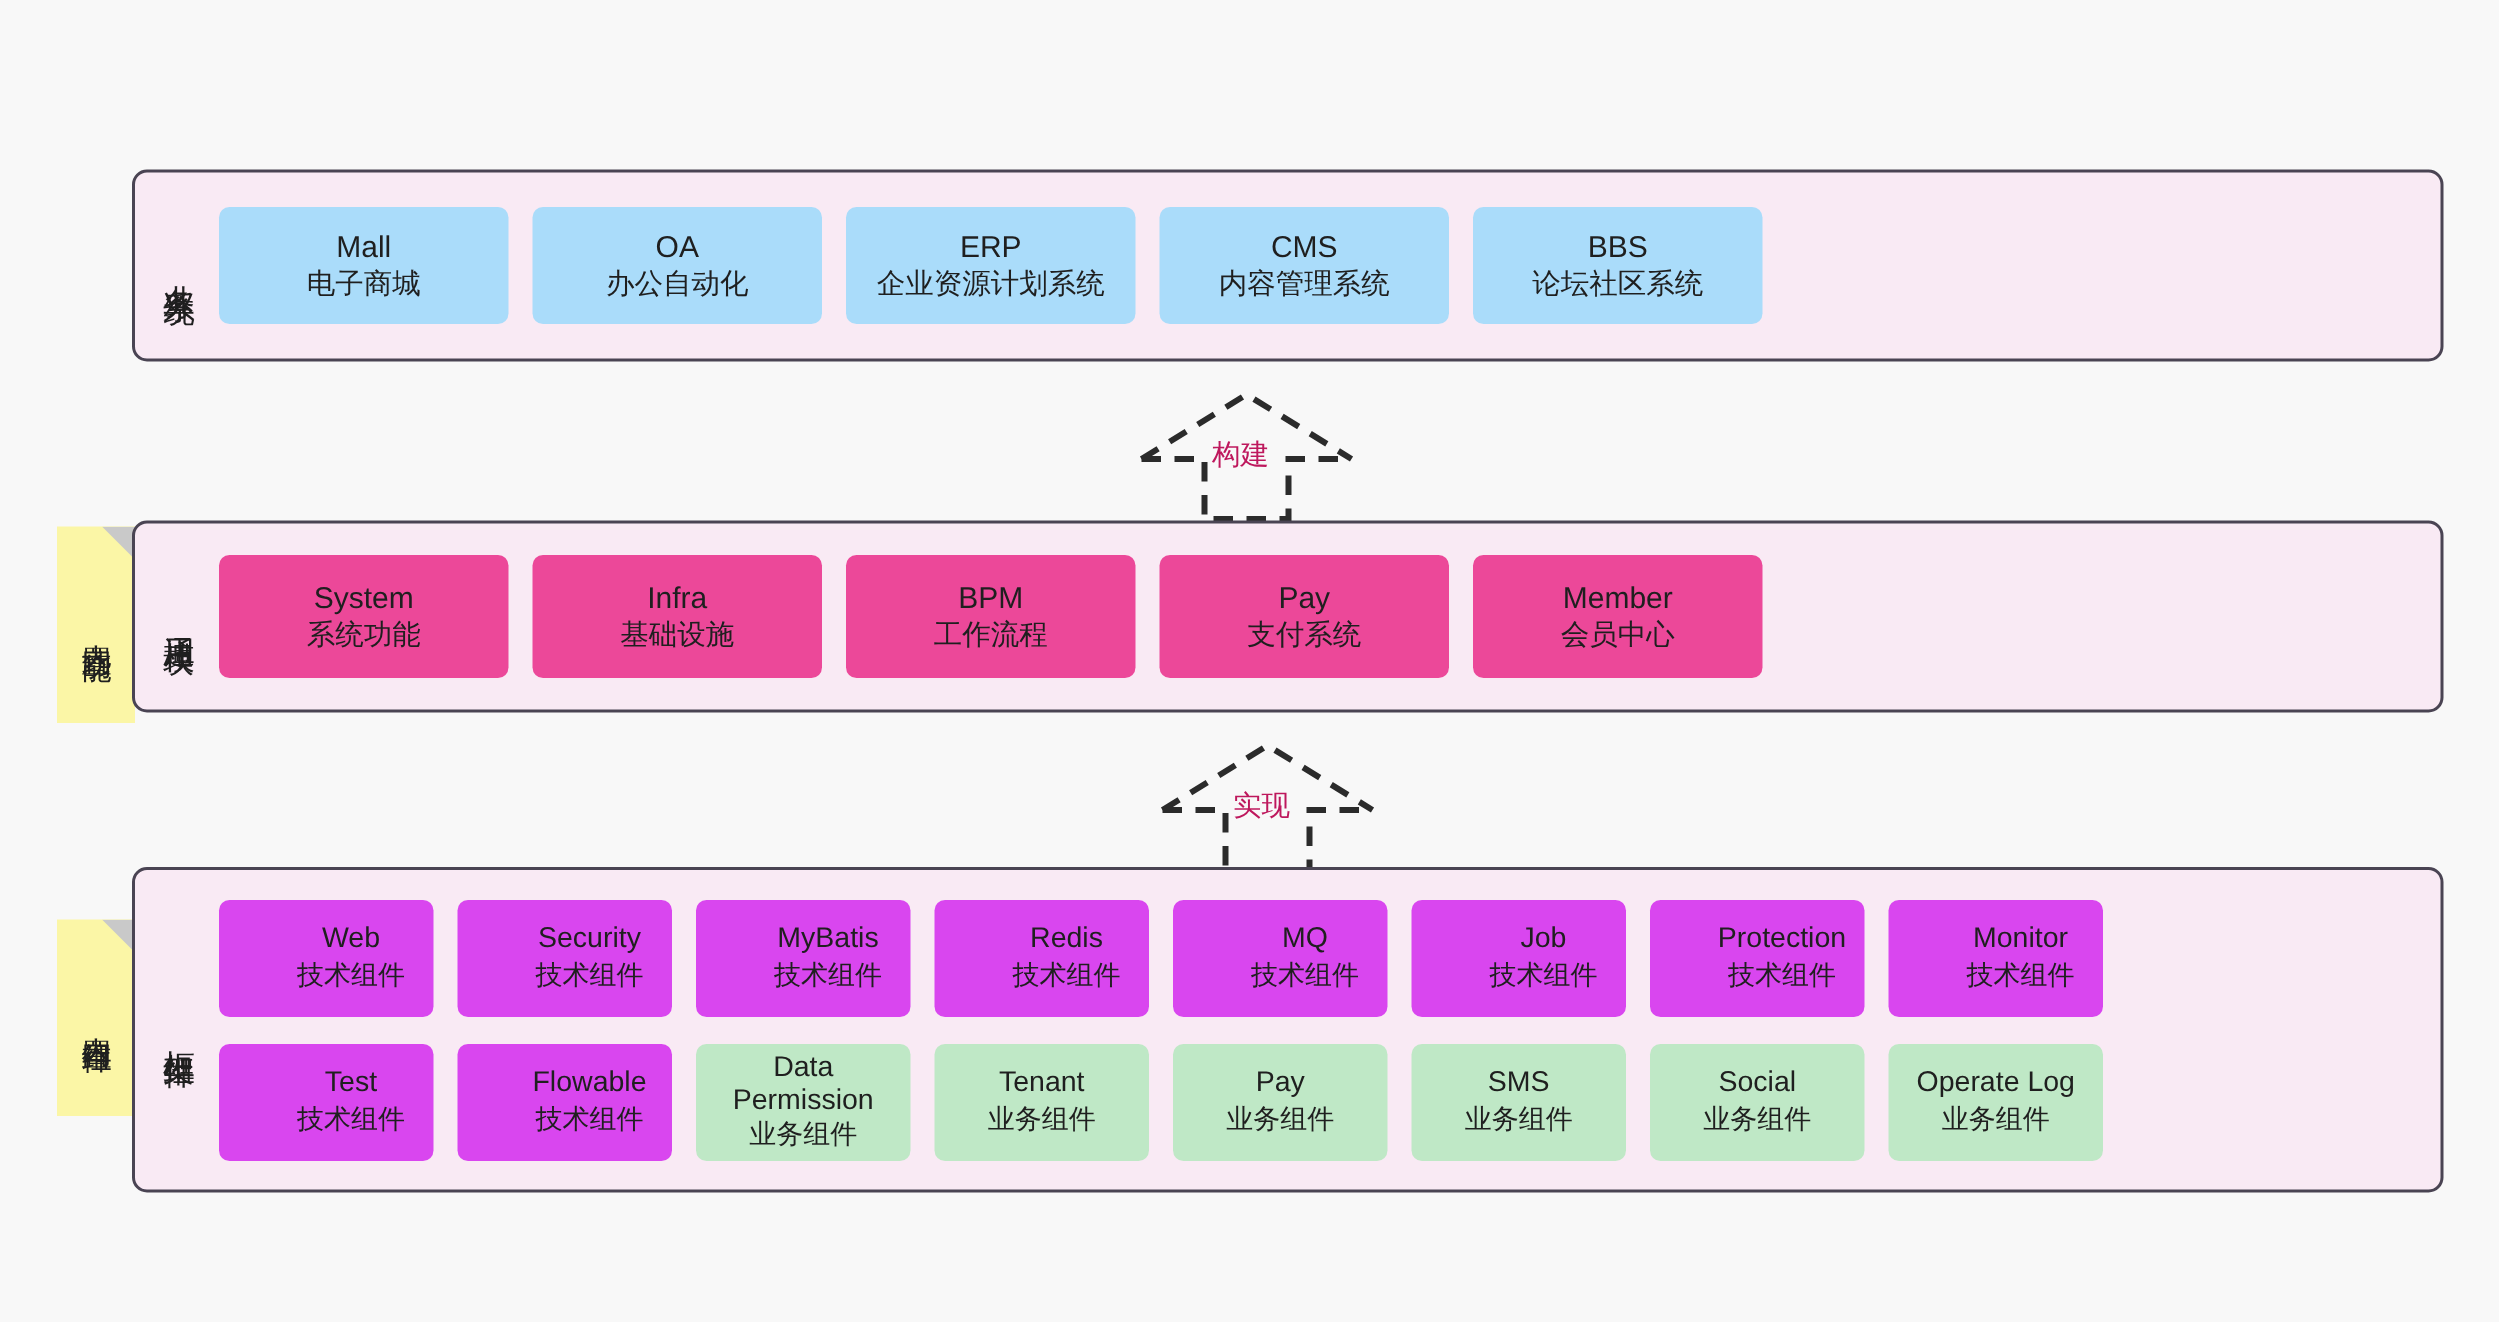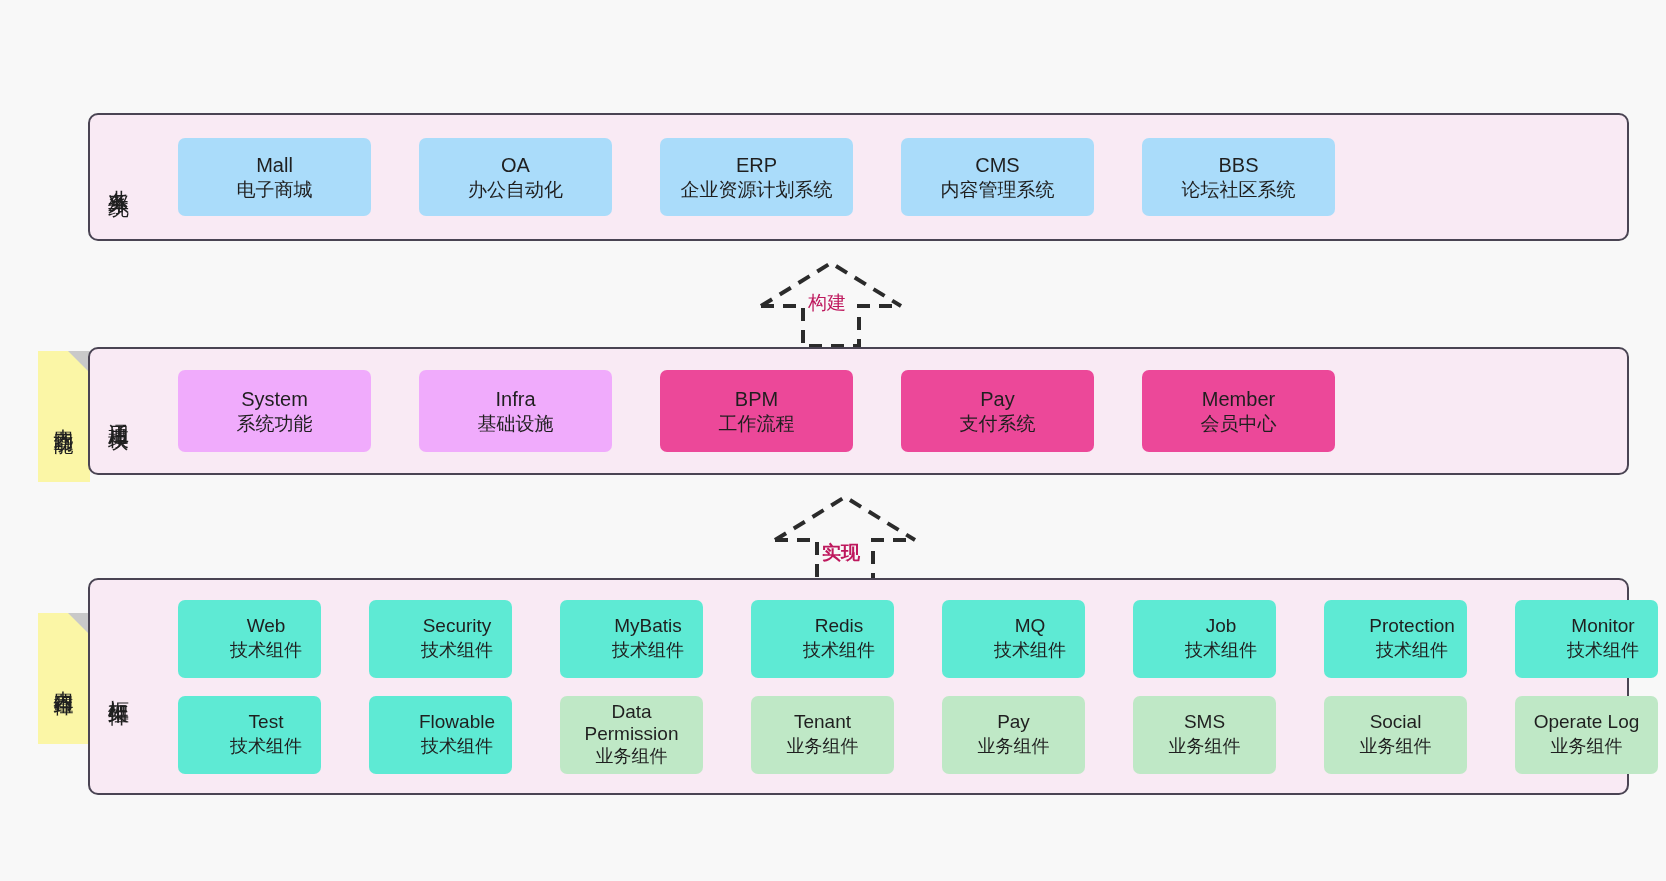--- a/index.html
+++ b/index.html
@@ -62,45 +62,44 @@
     border-radius: 7px;
     display: flex;
     flex-direction: column;
     align-items: center;
     justify-content: center;
     text-align: center;
     box-sizing: border-box;
     line-height: 1.3;
     color: #1f1f1f;
     padding: 6px 4px;
-    margin-left: 32px;
   }
   .card .en { font-size: 20px; }
   .card .cn { font-size: 19px; }
 
   
   .biz-card {
     width: 193px;
     height: 78px;
     background: #aadcfa;
   }
   
   .mod-card {
     width: 193px;
     height: 82px;
   }
-  .mod-strong { background: #f0abfc; }
+  .mod-strong { background: #ec4899; }
   .mod-light  { background: #ec4899; }
 
   
   .fw-card {
     width: 143px;
     height: 78px;
   }
-  .fw-strong { background: #5eead4; padding-left: 37px; }
+  .fw-strong { background: #d946ef; padding-left: 37px; }
   .fw-light  { background: #bfe8c6; }
   .fw-card .en { font-size: 19px; }
   .fw-card .cn { font-size: 18px; }
   .fw-card.triple .en { line-height: 1.15; }
 
   
   .note {
     position: absolute;
     background: #fbf6a6;
     box-sizing: border-box;
@@ -211,21 +210,21 @@
         </div>
       </div>
     </div>
   </div>
 
   <div class="arrow" id="arrow-implement" style="left:770px; top:492px;">
     <svg width="150" height="92" viewBox="0 0 150 92">
       <polyline points="5,48 75,5 145,48" fill="none" stroke="#2b2b2b" stroke-width="4" stroke-dasharray="13,9" stroke-linecap="butt"></polyline>
       <polyline points="5,48 47,48 47,88 103,88 103,48 145,48" fill="none" stroke="#2b2b2b" stroke-width="4" stroke-dasharray="13,9" stroke-linecap="butt"></polyline>
     </svg>
-    <div class="arrow-label" style="left:52px; top:48px;font-weight:bold;">实现</div>
+    <div class="arrow-label" style="left:52px; top:32px;">实现</div>
   </div>
 
   <div class="note" id="note-framework" style="left:38px; top:613px; width:52px; height:131px;">
     <span class="fold"></span>
     <span>内置组件</span>
   </div>
 
   <div class="layer" id="layer-framework" style="left:88px; top:578px; width:1541px; height:217px;">
     <div class="layer-title">框架组件</div>
     <div class="layer-body">

